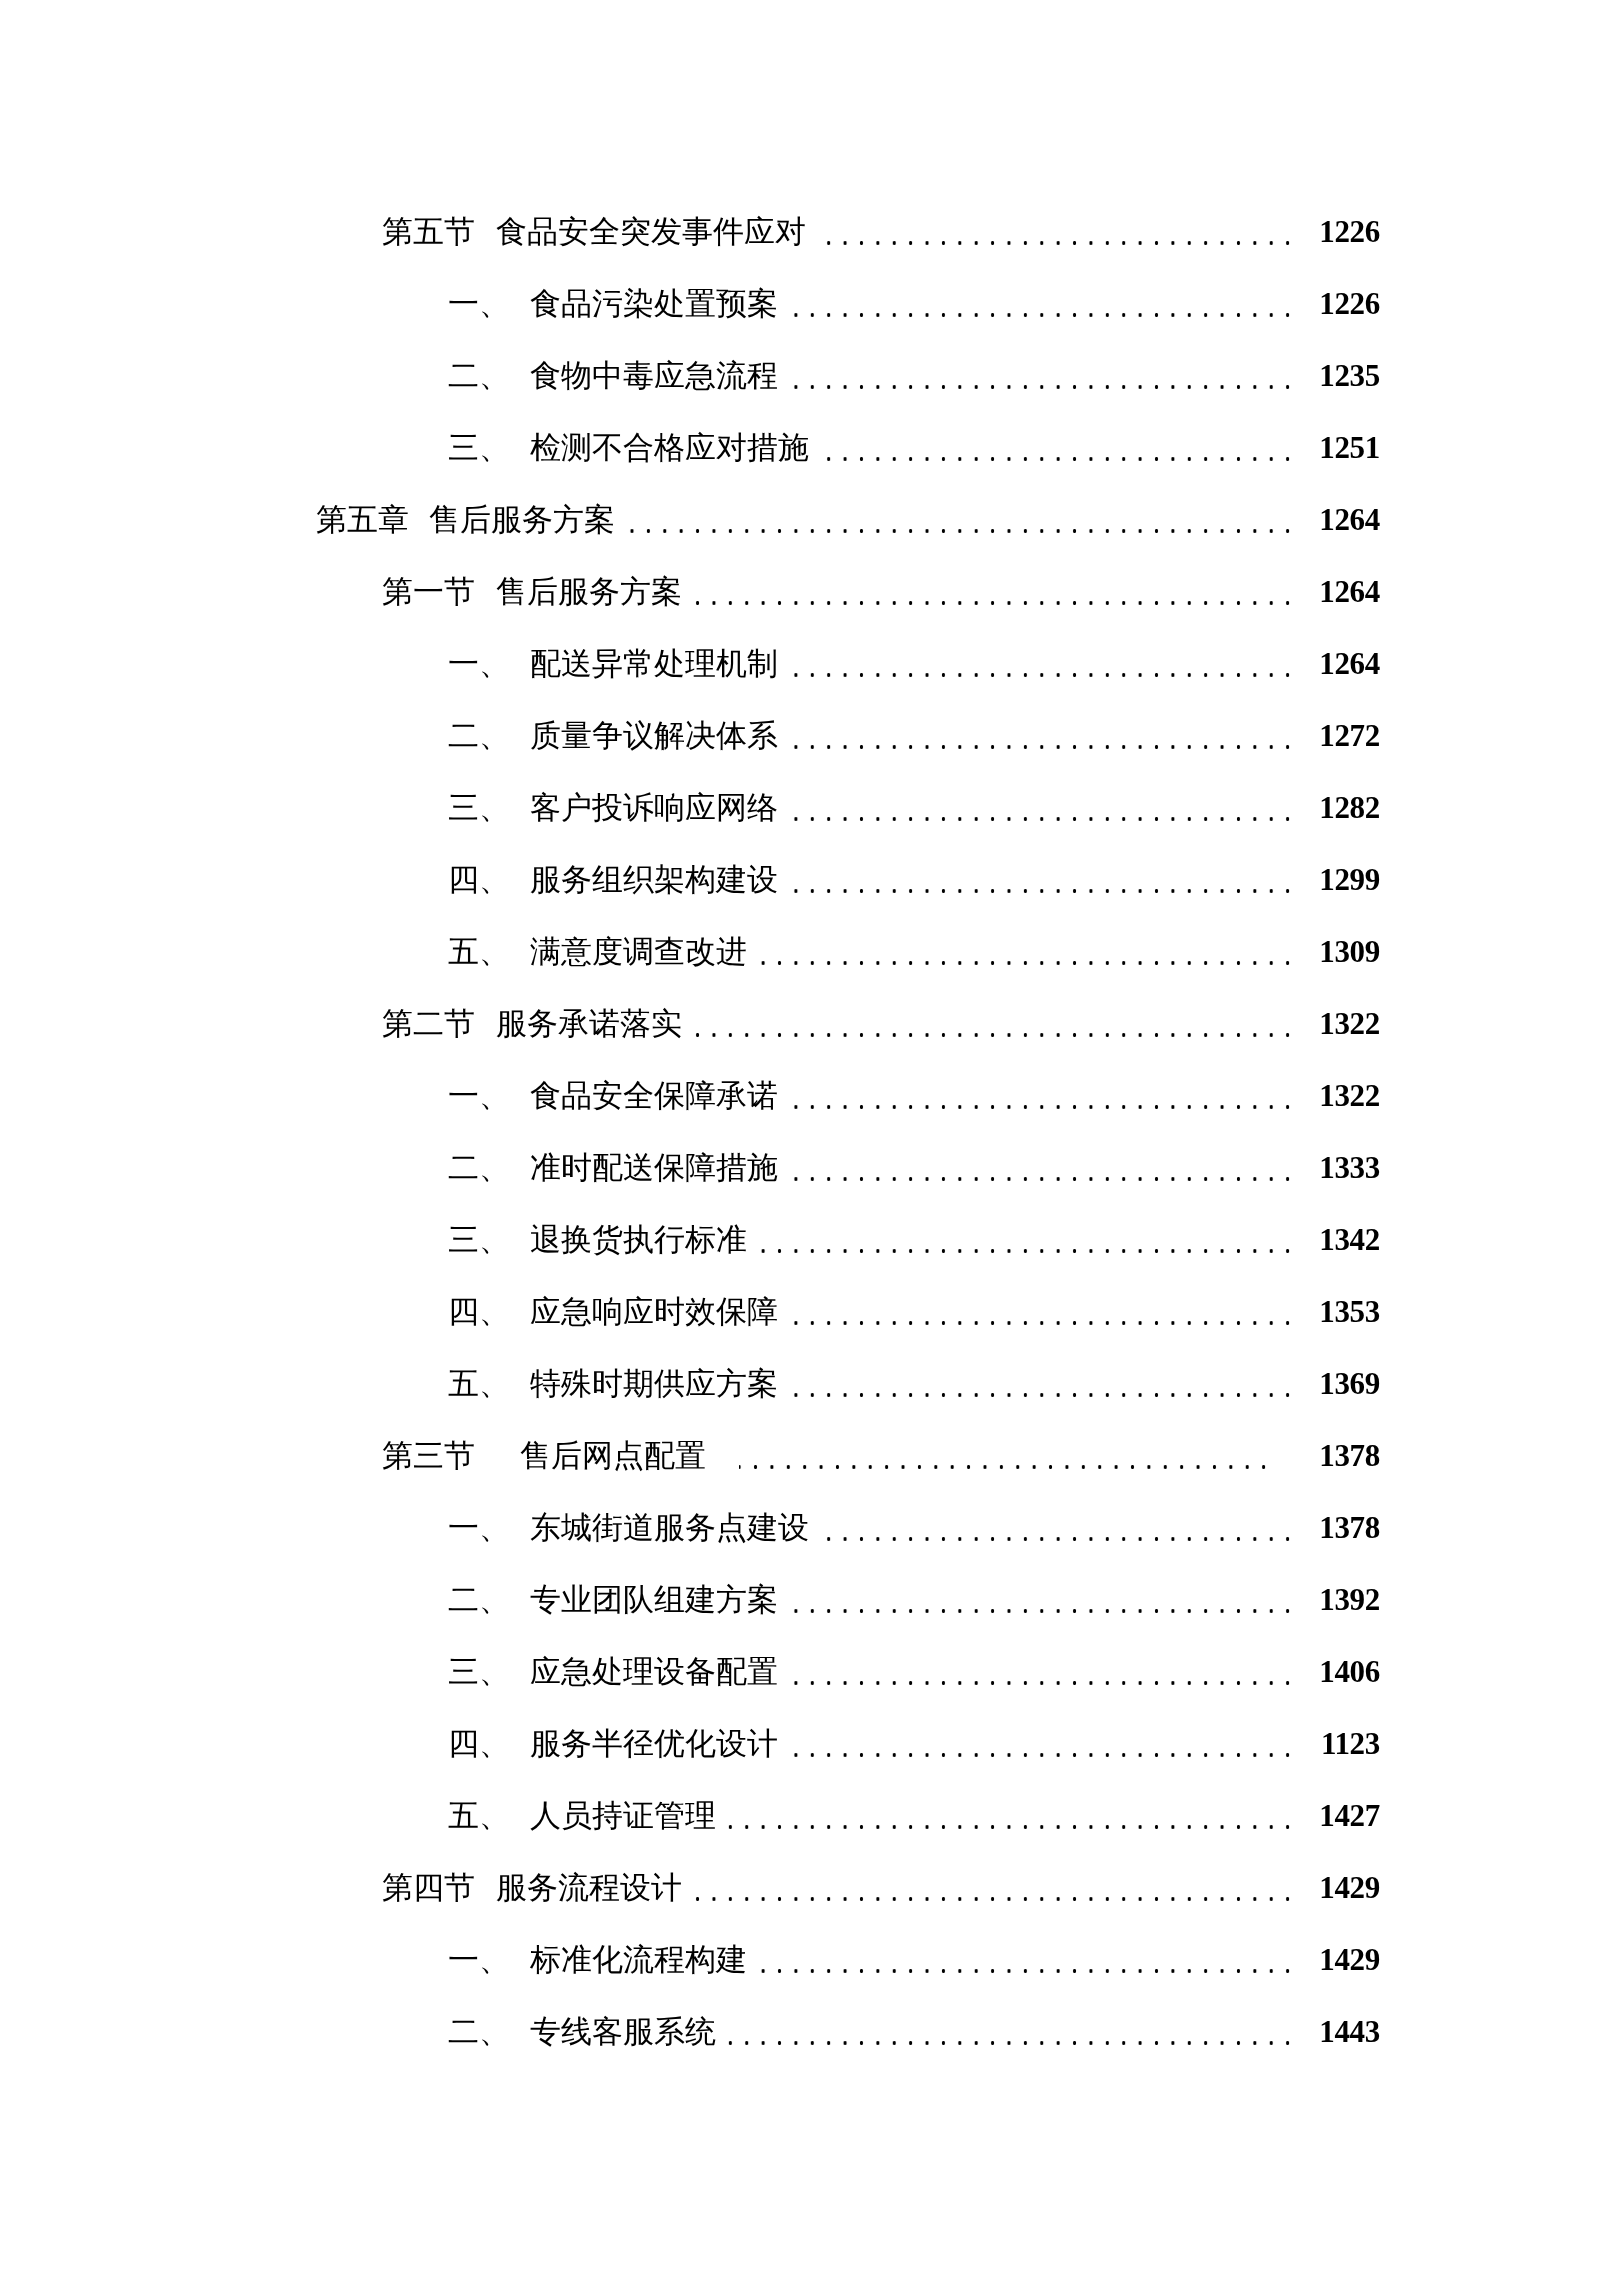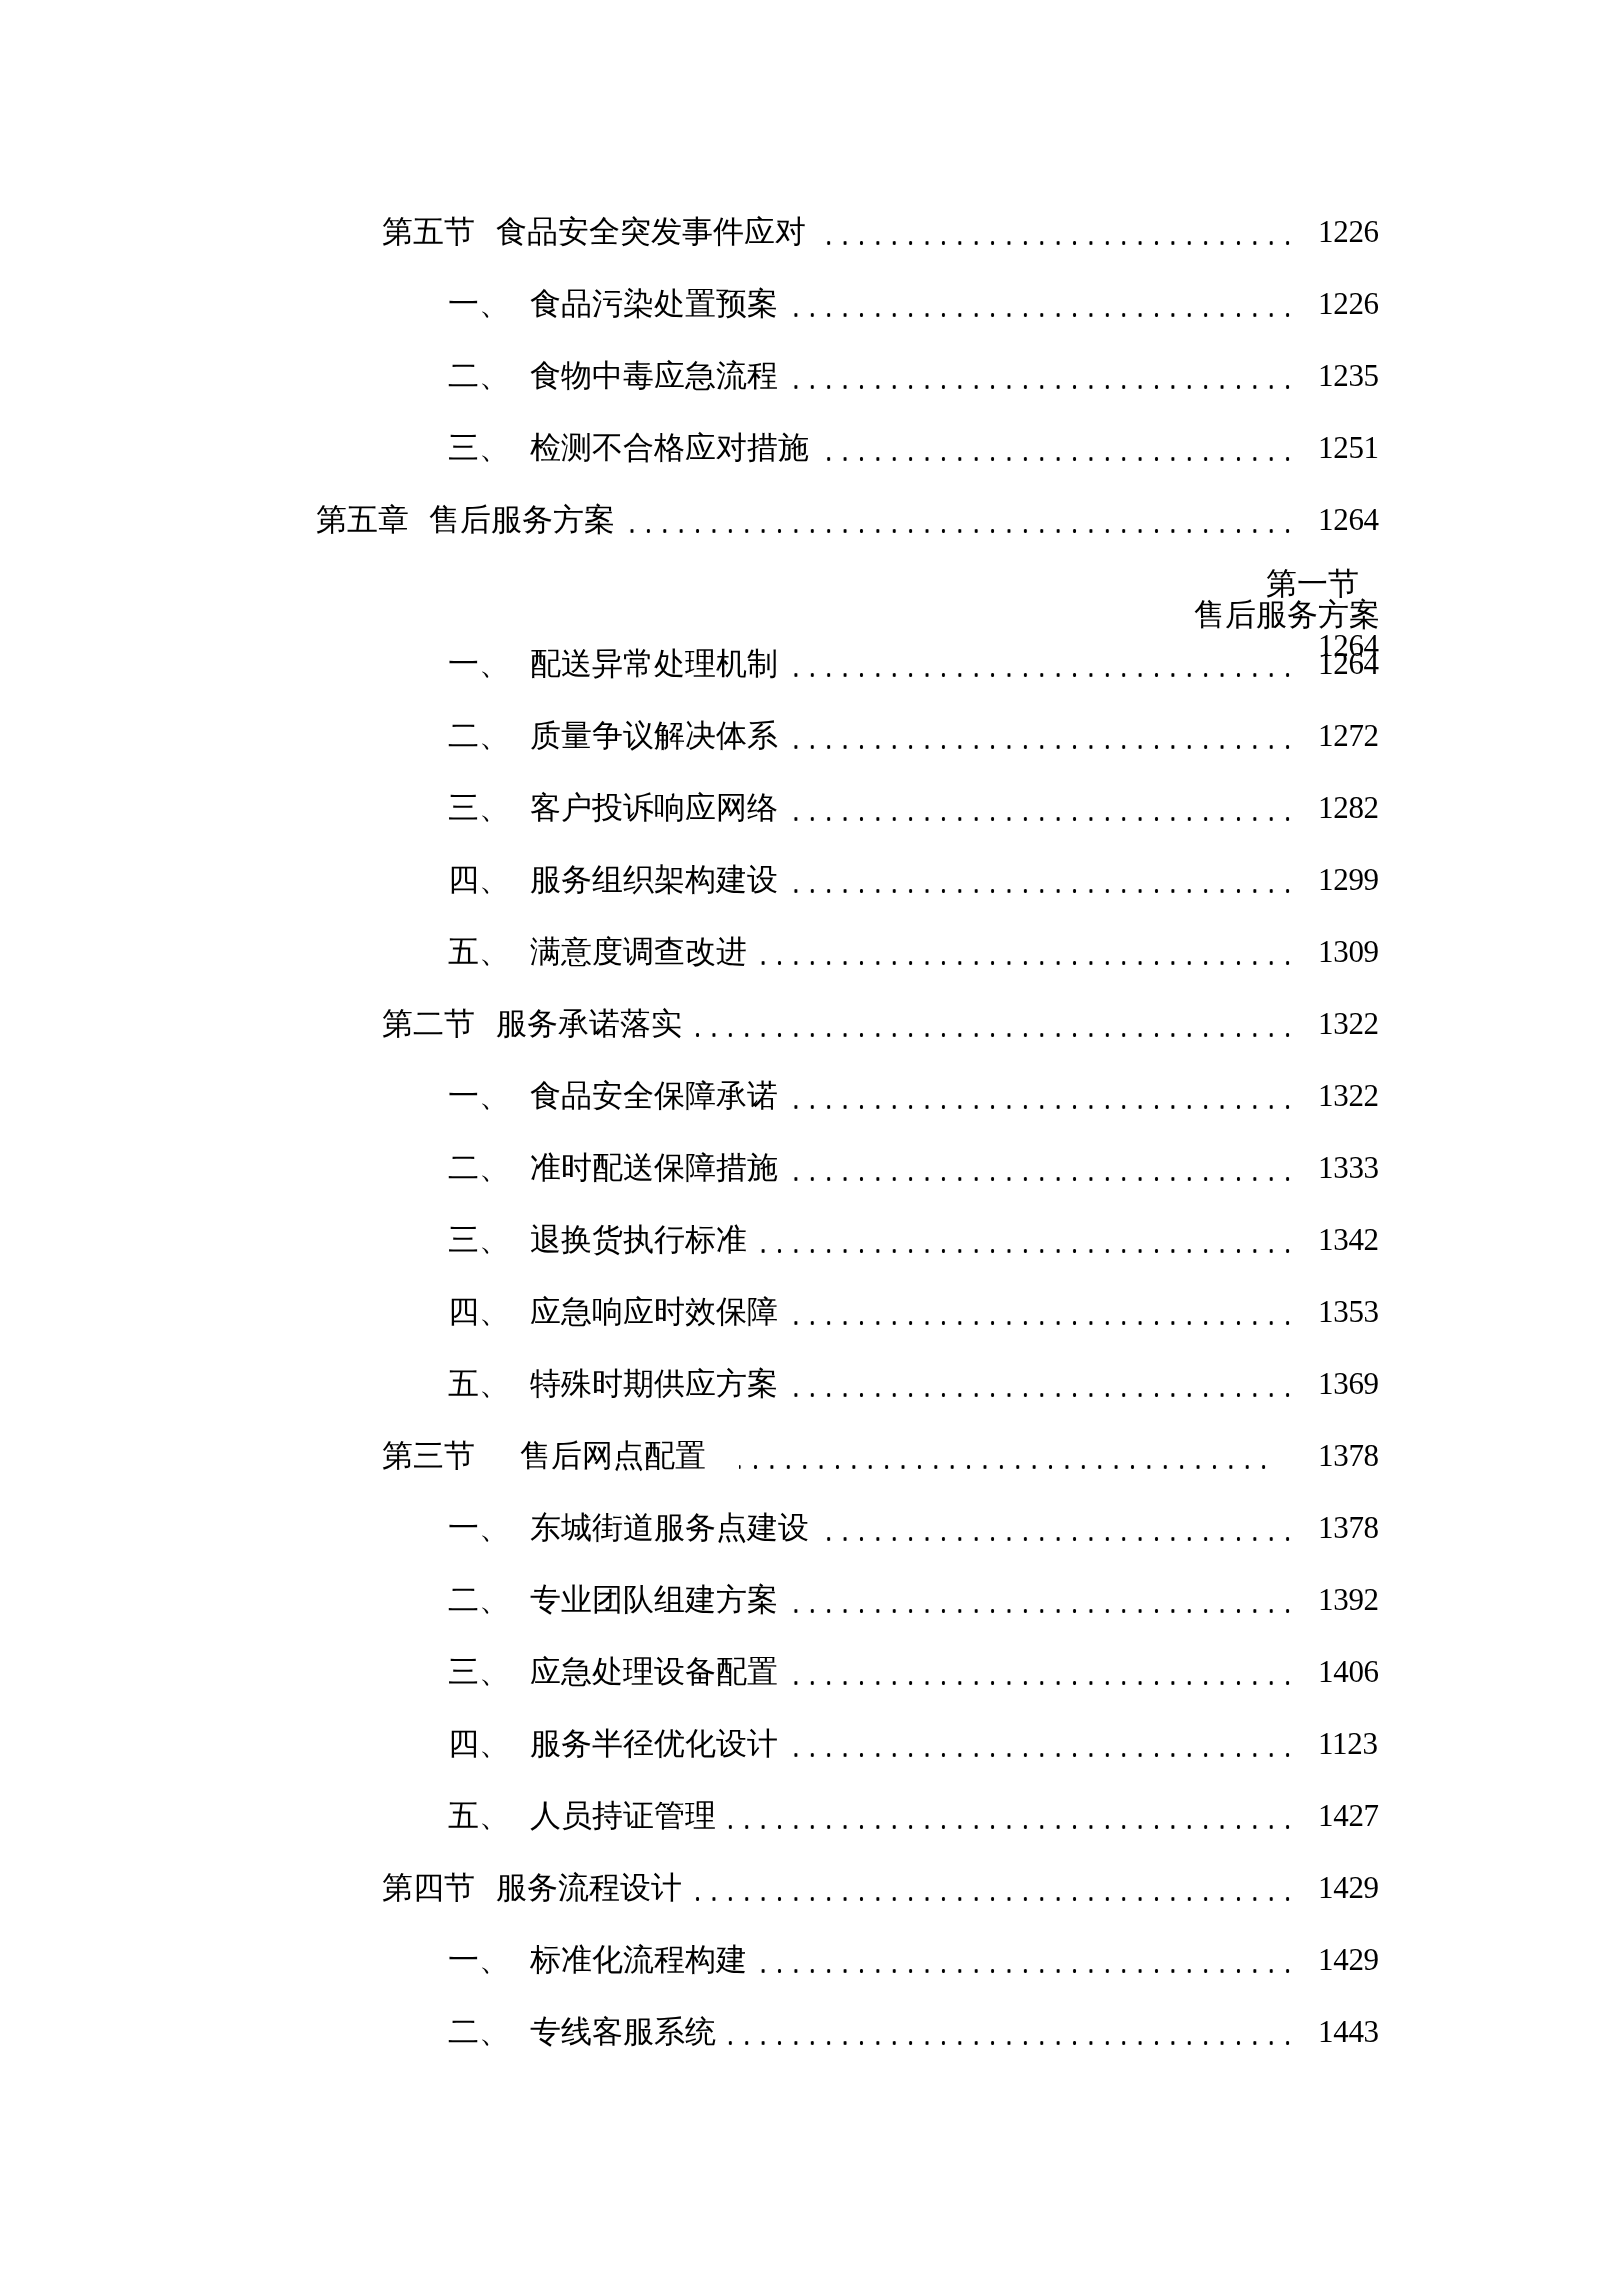--- a/index.html
+++ b/index.html
@@ -49,21 +49,23 @@
       margin-right: 22px;
       background-image: radial-gradient(circle at center, #000 1.6px, transparent 2px);
       background-size: 16.4px 3.9px;
       background-repeat: repeat-x;
       background-position: right 0 bottom 2px;
     }
     .toc-row .page {
       flex: none;
       display: inline-block;
       width: 62px;
+      text-align: right;
       letter-spacing: -0.3px;
+      font-weight: bold;
     }
   </style>
 </head>
 <body>
 
 <div class="toc">
 
   <div class="toc-row lvl-2" style="left:378px; width:998px; top:208px;">
     <span class="prefix">第五节</span>
     <span class="title">食品安全突发事件应对</span>
@@ -92,21 +94,21 @@
     <span class="page">1251</span>
   </div>
 
   <div class="toc-row lvl-1" style="left:312px; width:1064px; top:496px;">
     <span class="prefix">第五章</span>
     <span class="title">售后服务方案</span>
     <span class="leader"></span>
     <span class="page">1264</span>
   </div>
 
-  <div class="toc-row lvl-2" style="left:378px; width:998px; top:568px;flex-direction:column;">
+  <div class="toc-row lvl-2" style="left:378px; width:998px; top:568px;">
     <span class="prefix">第一节</span>
     <span class="title">售后服务方案</span>
     <span class="leader"></span>
     <span class="page">1264</span>
   </div>
 
   <div class="toc-row lvl-3" style="left:444px; width:932px; top:640px;">
     <span class="prefix">一、</span>
     <span class="title">配送异常处理机制</span>
     <span class="leader"></span>

